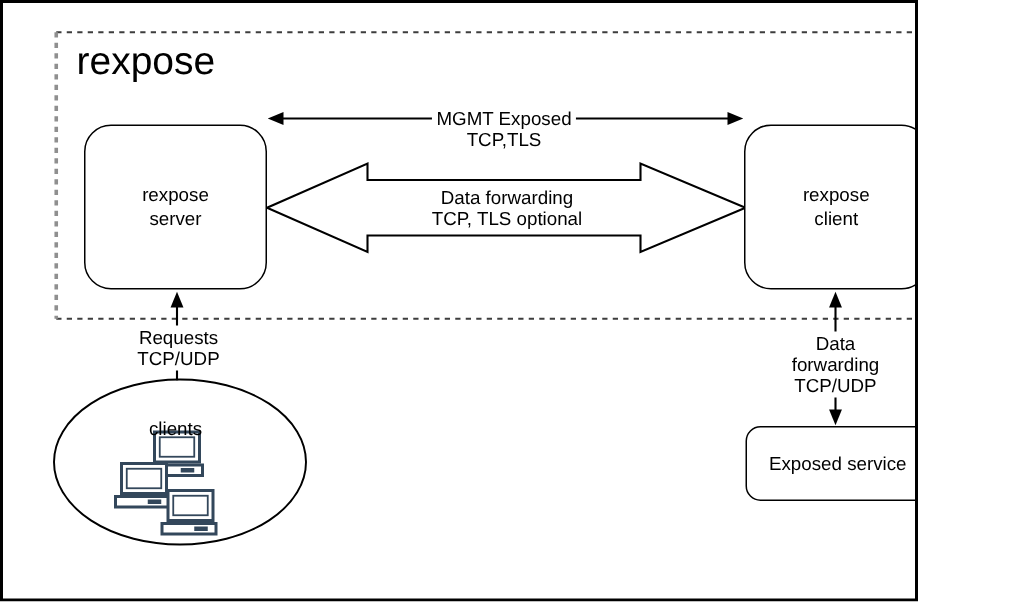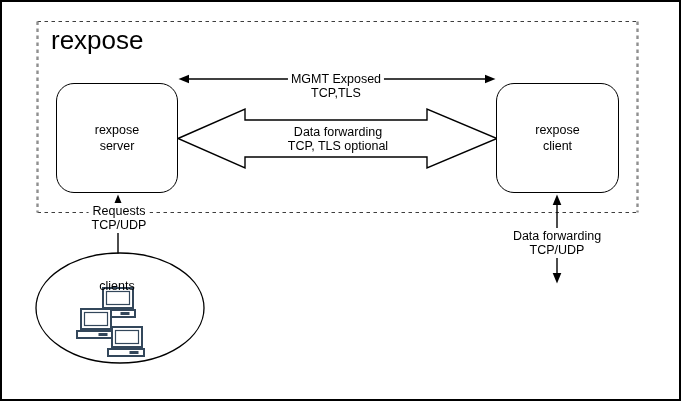--- a/index.html
+++ b/index.html
@@ -1,19 +1,19 @@
 <!DOCTYPE html>
 <html><head>
 <meta charset="utf-8">
 <style>
   * { margin: 0; padding: 0; box-sizing: border-box; }
   html, body { background: #ffffff; }
   #canvas {
     position: relative;
-    width: 681px;
+    width: 612px;
     height: 401px;
     background: #ffffff;
     border: 2px solid #000000;
     overflow: hidden;
     font-family: "Liberation Sans", sans-serif;
     color: #000000;
   }
   #diagram-svg {
     position: absolute;
     left: 0; top: 0;
@@ -46,21 +46,21 @@
     position: absolute;
     transform: translate(-50%, -50%);
     text-align: center;
     font-size: 12.5px;
     line-height: 14px;
     white-space: pre-line;
   }
   .edge-label.bg { background: #ffffff; padding: 1px 3px; }
   #mgmt-label     { left: 334px; top: 84px; }
   #fwd-label      { left: 336px; top: 137px; }
-  #requests-label { left: 117px; top: 216px; }
+  #requests-label { left: 117px; top: 230px; }
   #svc-label      { left: 555px; top: 241px; }
   #clients-label {
     position: absolute;
     left: 115px; top: 284px;
     transform: translate(-50%, -50%);
     font-size: 12.5px;
     line-height: 14px;
     text-align: right;
   }
 </style>
@@ -124,20 +124,23 @@
   <div id="title">rexpose</div>
 
   <div class="node" id="server-node">
     <span>rexpose
 server</span>
   </div>
   <div class="node" id="client-node">
     <span>rexpose
 client</span>
   </div>
+  <div class="node" id="exposed-node">
+    <span>Exposed service</span>
+  </div>
 
   <div class="edge-label bg" id="mgmt-label">MGMT Exposed
 TCP,TLS</div>
   <div class="edge-label" id="fwd-label">Data forwarding
 TCP, TLS optional</div>
   <div class="edge-label bg" id="requests-label">Requests
 TCP/UDP</div>
   <div class="edge-label bg" id="svc-label">Data forwarding
 TCP/UDP</div>
 

